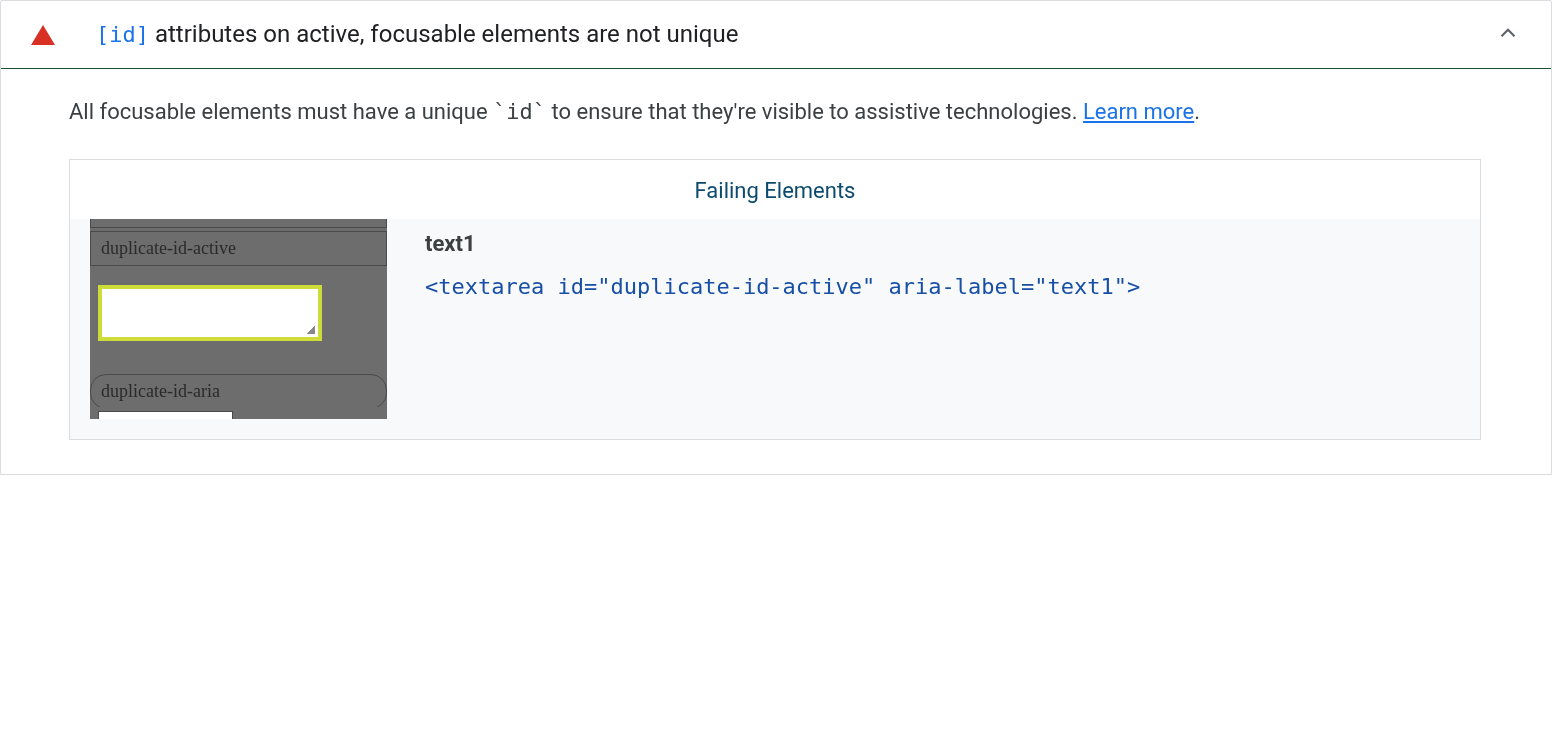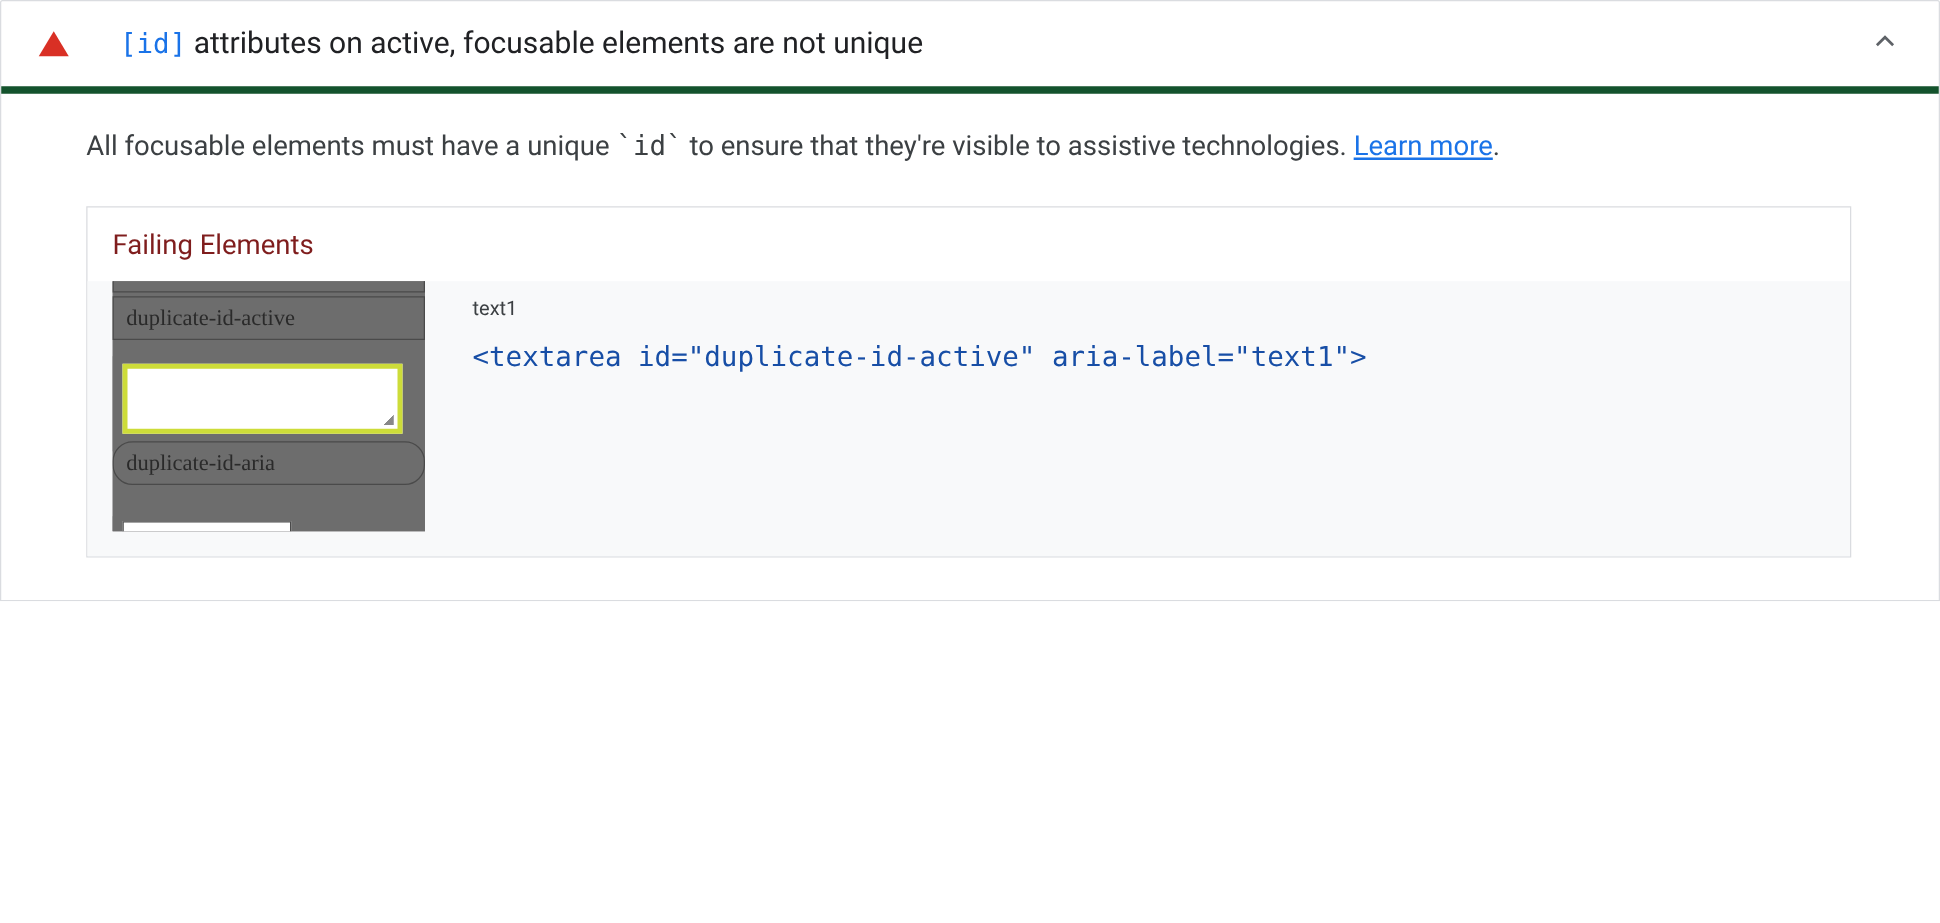--- a/index.html
+++ b/index.html
@@ -43,60 +43,61 @@
     font-size: 22px;
     margin-left: 13px;
   }
   .chevron {
     color: #5f6368;
     margin-left: auto;
     flex-shrink: 0;
   }
   .chevron svg { width: 26px; height: 26px; }
   .audit-body {
-    border-top: 6px solid #14532d;
+    border-top: 1px solid #14532d;
     padding: 28px 70px 34px 68px;
   }
   .desc {
     font-size: 22px;
     color: #3c4043;
     line-height: 30px;
     margin-bottom: 32px;
   }
   .desc code {
     font-family: ui-monospace, SFMono-Regular, Menlo, Consolas, monospace;
   }
   .desc a {
     color: #1a73e8;
     text-decoration: underline;
   }
   .failing-box {
     border: 1px solid #dadce0;
   }
   .failing-title {
     font-size: 22px;
-    color: #7f1d1d;
+    color: #0c4a6e;
     padding: 18px 20px 16px 20px;
+    text-align: center;
   }
   .failing-list {
     background: #f8f9fa;
     padding-bottom: 20px;
   }
   .failing-item {
     display: flex;
     align-items: flex-start;
     padding: 0 20px;
   }
   .thumb {
     background: #6d6d6d;
     position: relative;
     overflow: hidden;
     flex-shrink: 0;
   }
-  .thumb.a { width: 250px; height: 200px; margin-left: 0; }
+  .thumb.a { width: 297px; height: 200px; margin-left: 0; }
   .thumb.b { width: 297px; height: 202px; margin-left: 24px; margin-top: 22px; }
   .thumb .row {
     position: absolute;
     left: 0; right: 0;
     border: 1px solid #4a4a4a;
     background: #6d6d6d;
     padding: 6px 10px;
     font-family: Georgia, 'Times New Roman', serif;
     font-size: 18px;
     color: #2a2a2a;
@@ -111,23 +112,24 @@
     right: 3px; bottom: 3px;
     width: 8px; height: 8px;
     background:
       linear-gradient(135deg, transparent 50%, #888 50%);
   }
   .fail-text {
     padding-left: 38px;
     padding-top: 12px;
   }
   .fail-label {
-    font-size: 16px;
+    font-size: 22px;
     color: #3c4043;
     margin-bottom: 18px;
+    font-weight: bold;
   }
   .fail-code {
     font-family: ui-monospace, SFMono-Regular, Menlo, Consolas, monospace;
     font-size: 22px;
     color: #174ea6;
     white-space: nowrap;
   }
 </style>
 </head>
 <body>
@@ -156,21 +158,21 @@
 
         <div class="failing-item">
           <div class="thumb a">
             <div class="row" style="top:-26px;">dlitem</div>
             <div class="row" style="top:12px;">duplicate-id-active</div>
             <div class="row" style="top:60px; height:76px; padding:0; border:0;">
               <div class="highlight" style="left:8px; top:6px; width:224px; height:56px;">
                 <div class="resize"></div>
               </div>
             </div>
-            <div class="row" style="top:128px;border-radius:16px;">duplicate-id-aria</div>
+            <div class="row" style="top:155px;border-radius:16px;">duplicate-id-aria</div>
             <div class="row" style="top:188px; height:20px; padding:0; border:0;">
               <div style="position:absolute; left:8px; top:4px; width:135px; height:14px; background:#fff; border:1px solid #4a4a4a;"></div>
             </div>
           </div>
           <div class="fail-text">
             <div class="fail-label">text1</div>
             <div class="fail-code">&lt;textarea id="duplicate-id-active" aria-label="text1"&gt;</div>
           </div>
         </div>
 

